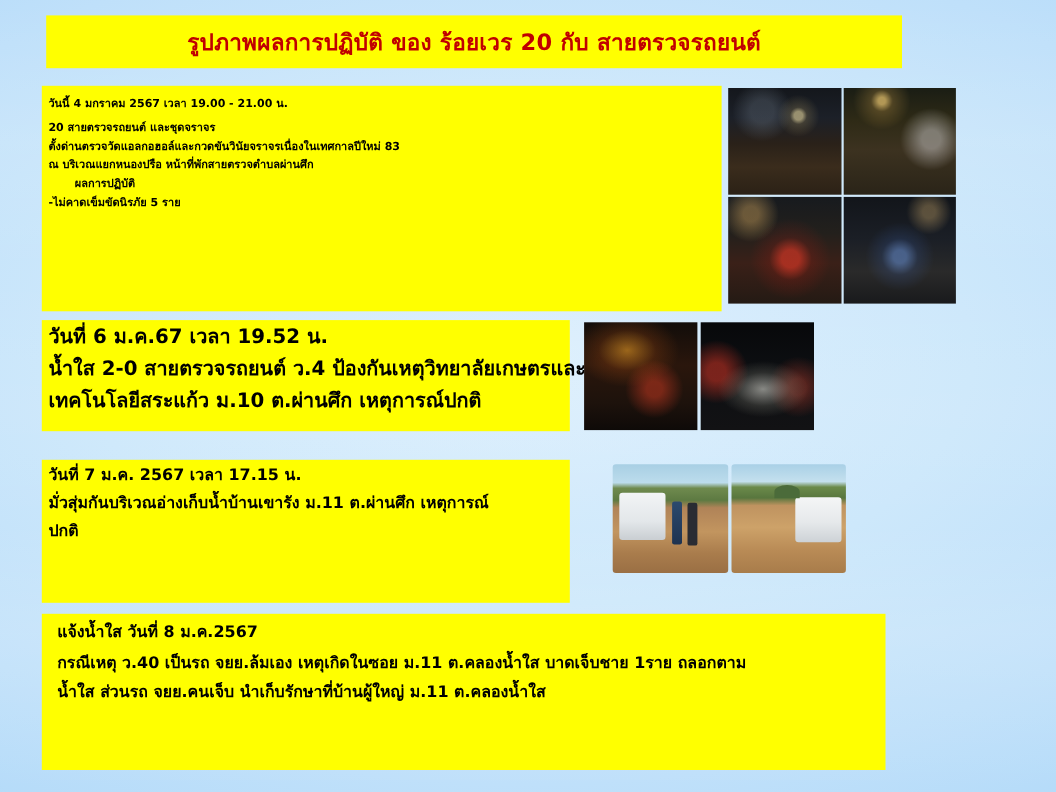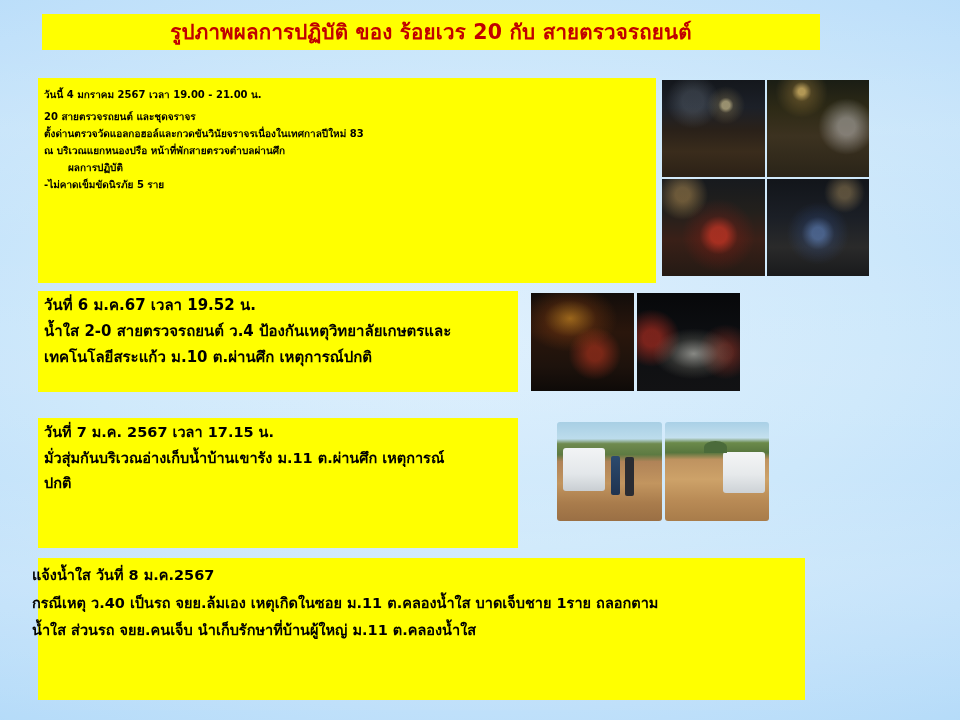--- a/index.html
+++ b/index.html
@@ -45,21 +45,21 @@
     position: absolute;
     background: #ffff00;
     z-index: 3;
   }
 
   
   #title-bar {
     left: 42px;
     top: 14px;
     width: 778px;
-    height: 36px;
+    height: 48px;
     display: flex;
     align-items: center;
     justify-content: center;
   }
   #title-text {
     color: #c00000;
     font-size: 20.5px;
     font-weight: bold;
     letter-spacing: 0.2px;
     white-space: nowrap;
@@ -78,31 +78,31 @@
 
   
   #box1 { left: 38px; top: 78px; width: 618px; height: 205px; }
   #body1 { left: 44px; top: 90px; font-size: 10px; }
   #body1 .line { margin-bottom: 12px; }
   #body1 .line.tight { margin-bottom: 7px; }
   #body1 .indent { padding-left: 24px; }
 
   
   #box2 { left: 38px; top: 291px; width: 480px; height: 101px; }
-  #body2 { left: 44px; top: 298px; font-size: 15px; }
+  #body2 { left: 44px; top: 298px; font-size: 18px; }
   #body2 .line { margin-bottom: 11px; }
 
   
   #box3 { left: 38px; top: 418px; width: 480px; height: 130px; }
   #body3 { left: 44px; top: 425px; font-size: 14.5px; }
   #body3 .line { margin-bottom: 11px; }
 
   
   #box4 { left: 38px; top: 558px; width: 767px; height: 142px; }
-  #body4 { left: 32px; top: 568px; font-size: 14.5px; }
+  #body4 { left: 52px; top: 568px; font-size: 14.5px; }
   #body4 .line { margin-bottom: 13px; }
 
   
   .photo-group { position: absolute; z-index: 5; display: grid; gap: 2px; }
 
   #photos1 {
     left: 662px; top: 80px; width: 207px; height: 196px;
     grid-template-columns: 1fr 1fr;
     grid-template-rows: 1fr 1fr;
   }

